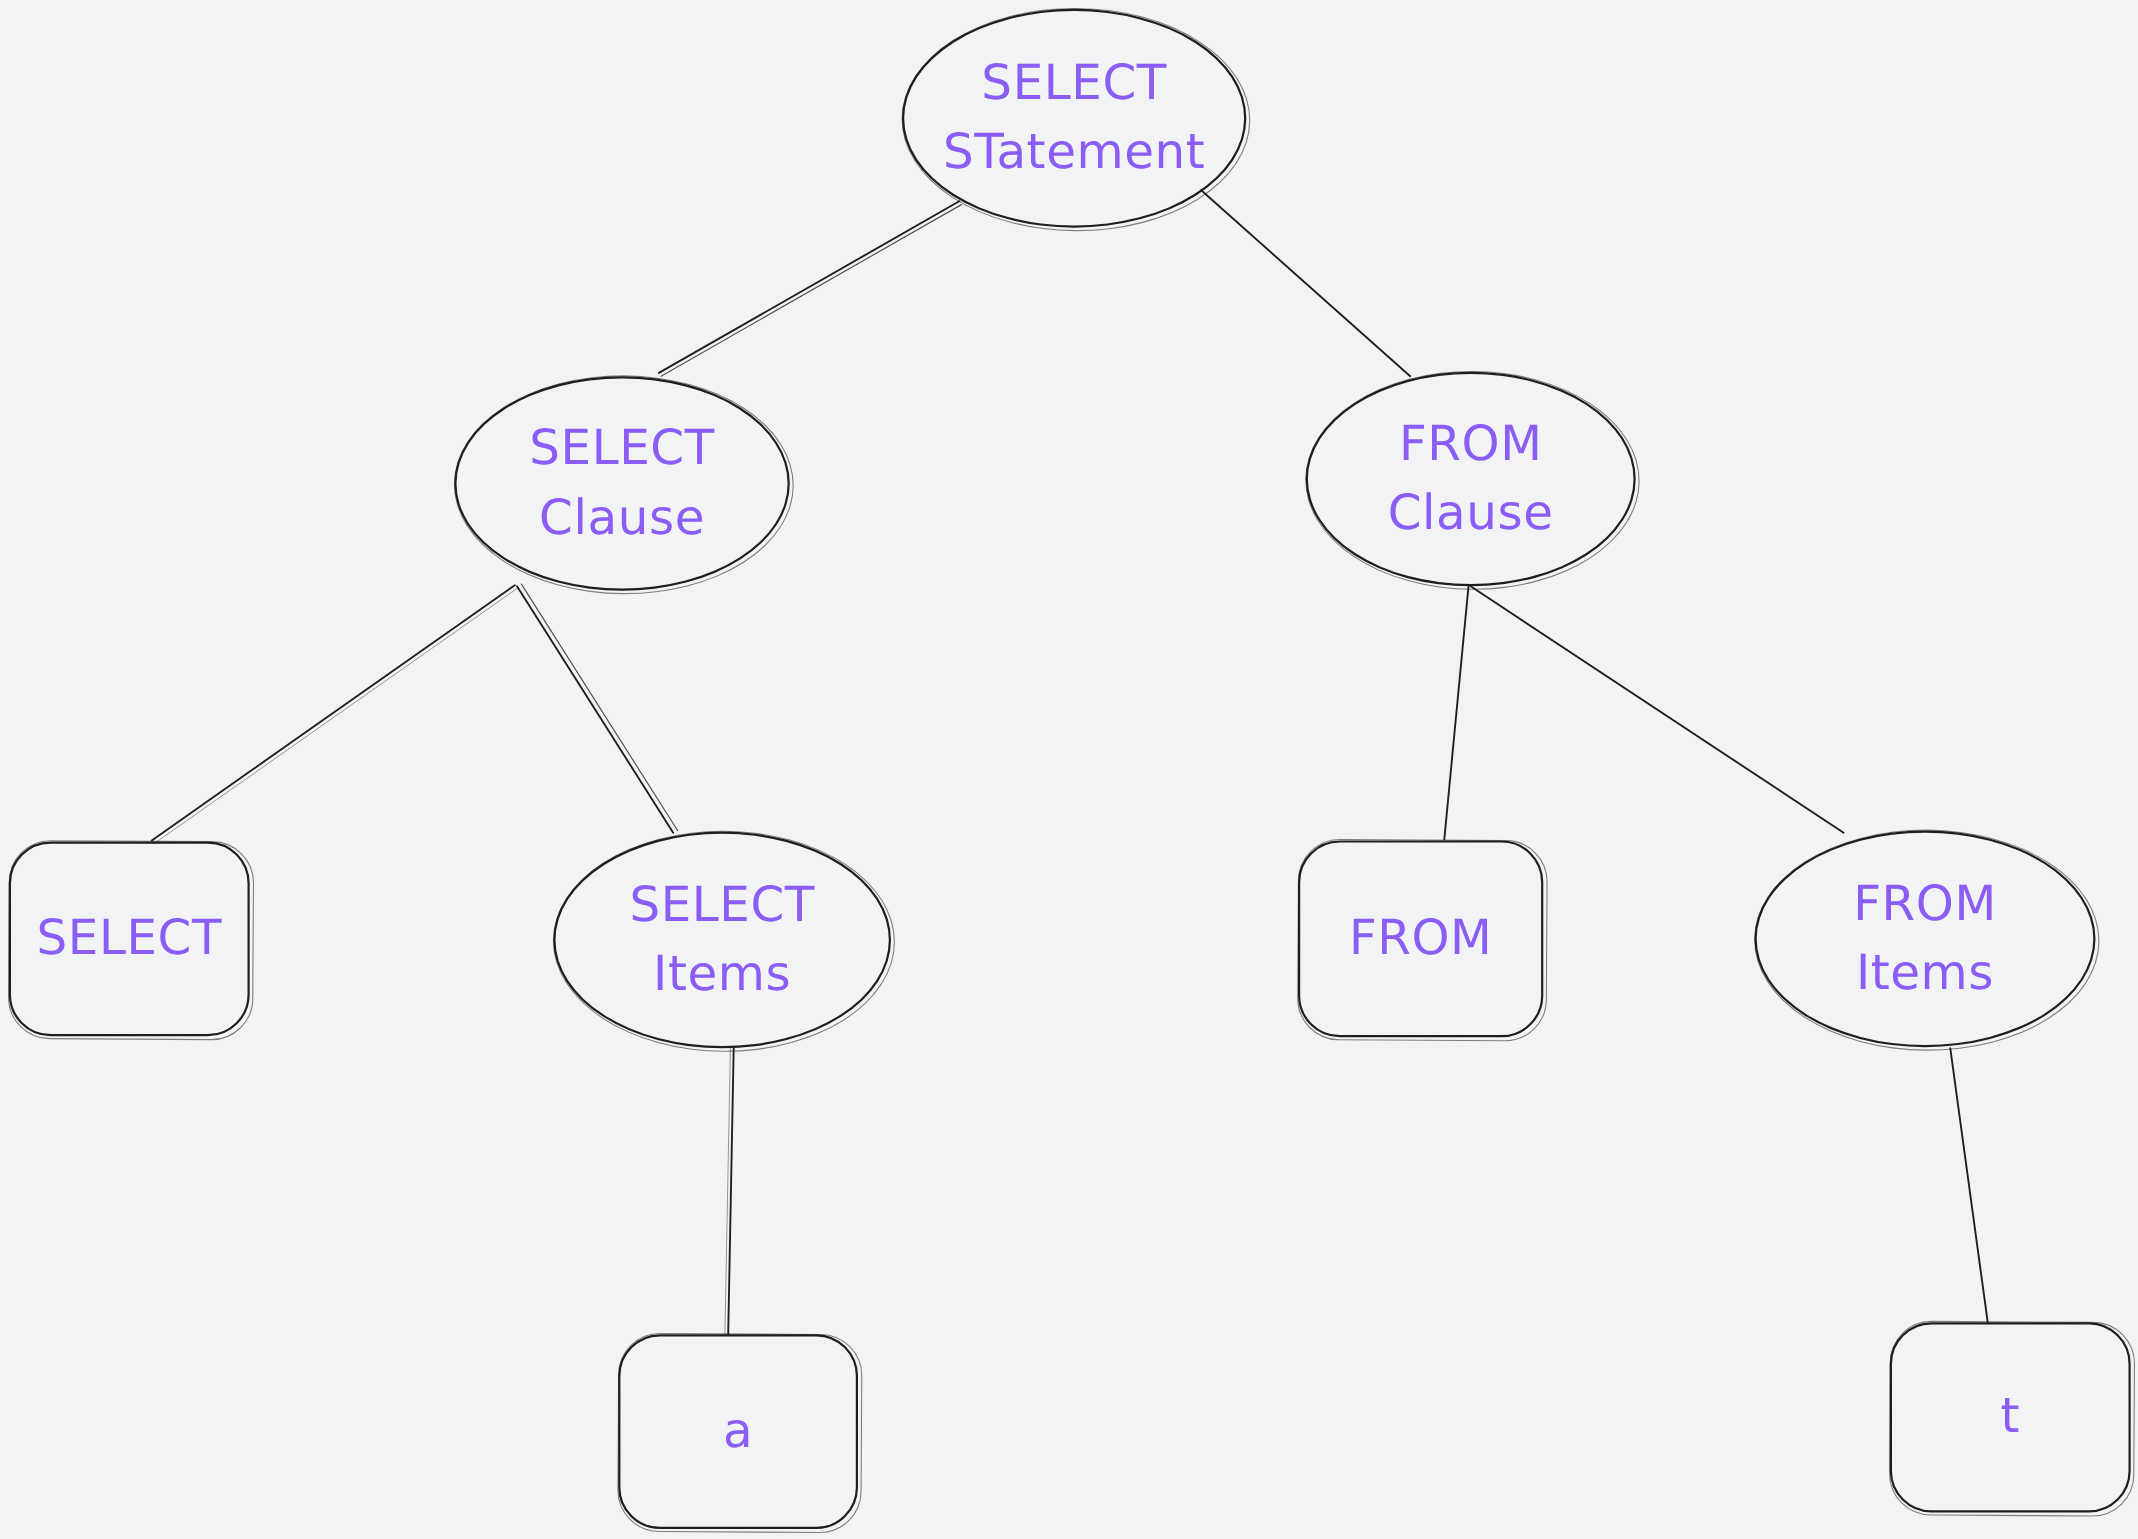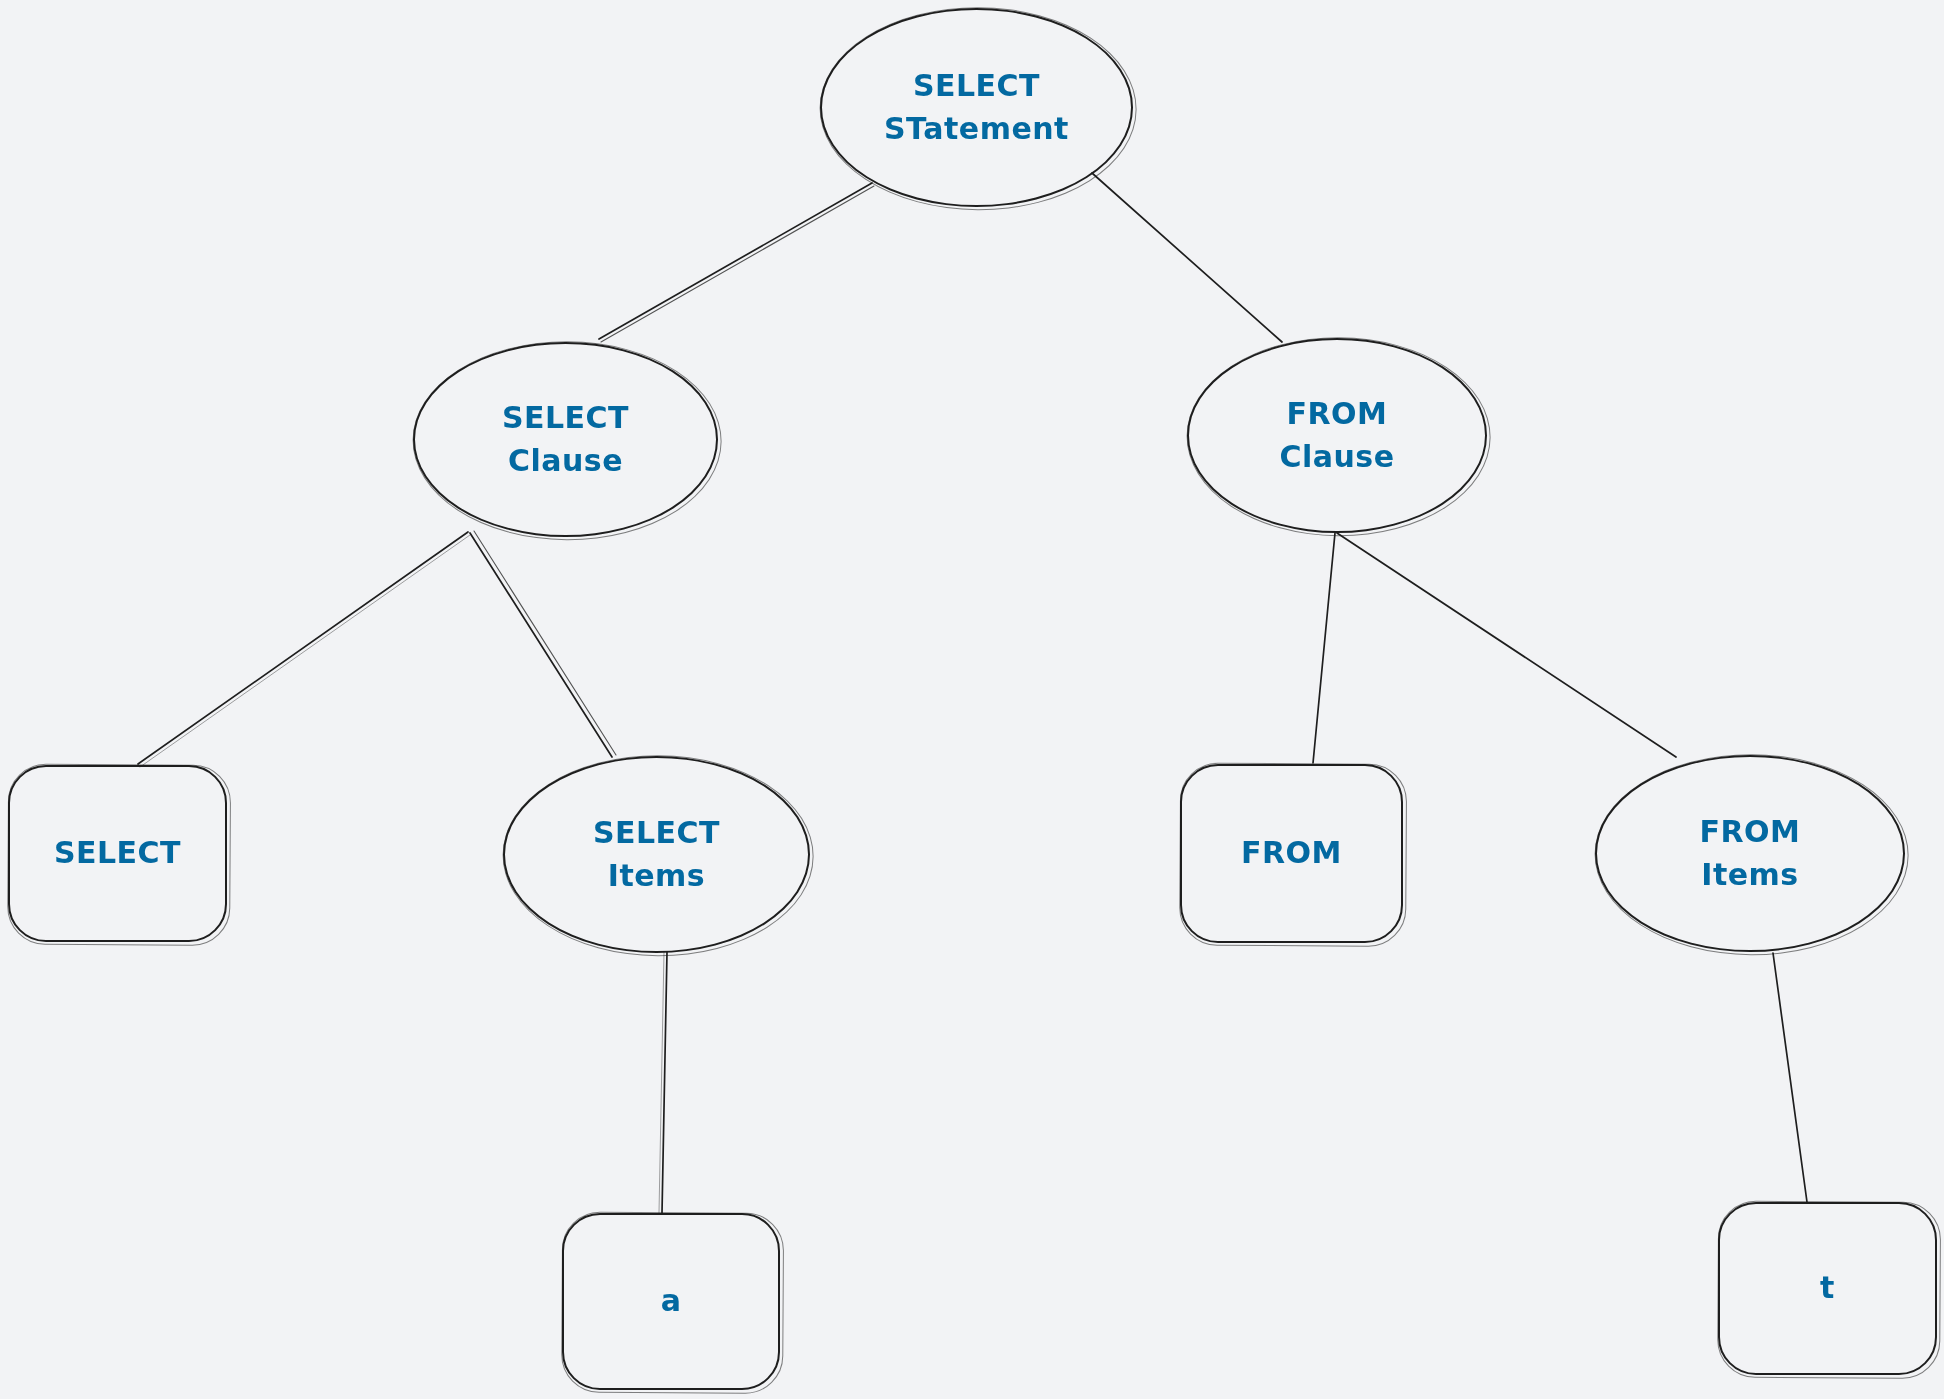--- a/index.html
+++ b/index.html
@@ -41,25 +41,25 @@
     border:1.3px solid rgba(30,30,30,.55);
     border-radius:inherit;
     transform:translate(1.6px,1.2px) rotate(.35deg);
     pointer-events:none;
   }
   .ellipse{border-radius:50%;}
   .rect{border-radius:38px;}
   .label{
     white-space:pre-line;
     text-align:center;
-    font-size:30px;
+    font-size:44px;
     line-height:1.42;
     letter-spacing:.5px;
-    color:#0369a1;
-    font-weight:700;
+    color:#8b5cf6;
+    font-weight:400;
   }
   
   .n-select-statement{left:820px;top:8px;width:313px;height:199px;}
   .n-select-clause{left:413px;top:342px;width:305px;height:195px;}
   .n-from-clause{left:1187px;top:338px;width:300px;height:195px;}
   .n-select-keyword{left:8px;top:765px;width:219px;height:177px;}
   .n-select-items{left:503px;top:756px;width:307px;height:197px;}
   .n-from-keyword{left:1180px;top:764px;width:223px;height:179px;}
   .n-from-items{left:1595px;top:755px;width:310px;height:197px;}
   .n-item-a{left:562px;top:1213px;width:218px;height:177px;}

